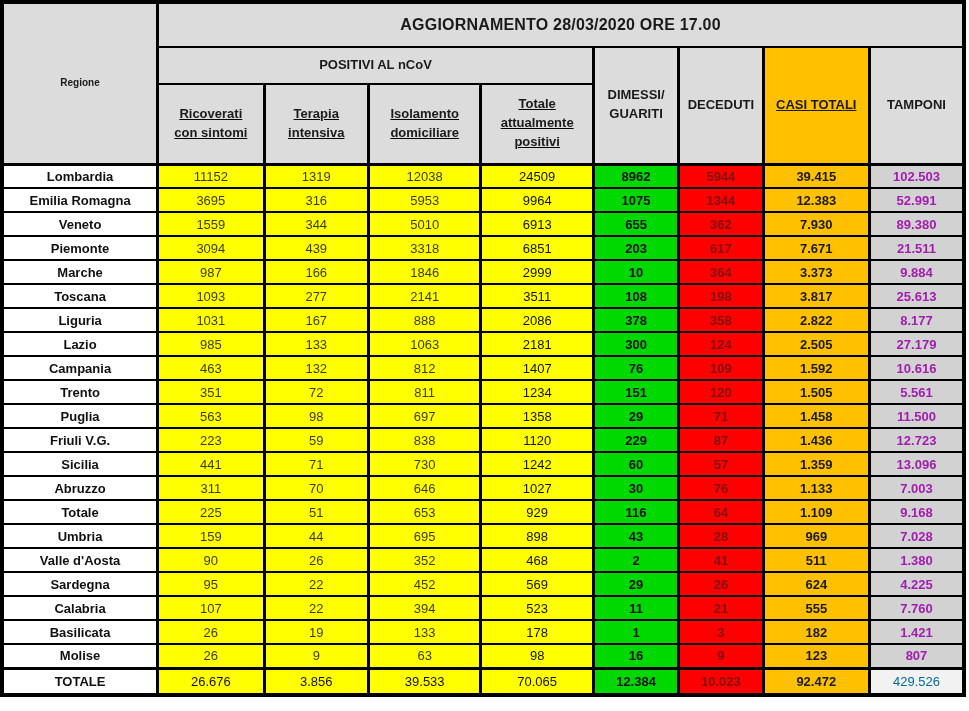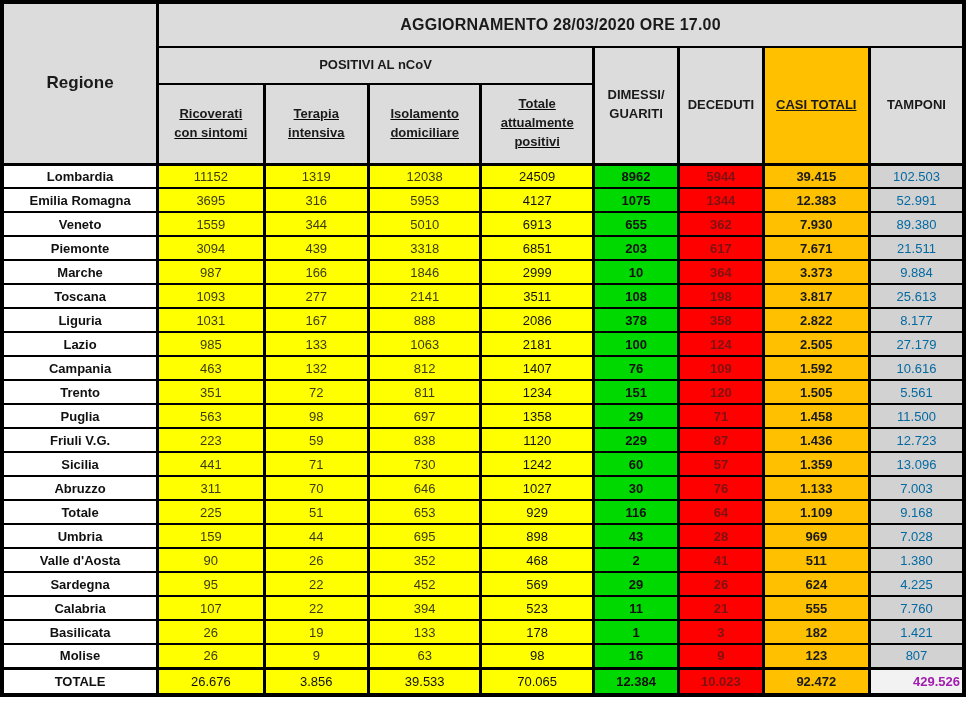--- a/index.html
+++ b/index.html
@@ -34,36 +34,36 @@
     font-weight: bold;
     color: #1a1a1a;
     white-space: pre-line;
     font-size: 13px;
     line-height: 1.45;
   }
   tr.r-title  { height: 45px; }
   tr.r-group  { height: 37px; }
   tr.r-sub    { height: 80px; text-decoration: underline; }
   th.c-title  { font-size: 16px; letter-spacing: .2px; }
-  th.c-regione{ font-size: 17px; border-bottom-width: 3px; }
+  th.c-regione{ font-size: 10px; border-bottom-width: 3px; }
   th.h-casi   { background: var(--orange); text-decoration: underline; }
   tr.r-sub th, th.h-dimessi, th.h-deceduti, th.h-casi, th.h-tamponi { border-bottom-width: 3px; }
 
   tbody tr { height: 24px; }
   tbody td { font-size: 13px; line-height: 1; }
   td.region { background:#fff; font-weight:bold; color:#111; font-size:13px; }
   td.y  { background: var(--yellow); color:#3c3c14; font-weight: 500; }
   td.yb { background: var(--yellow); color:#111; font-weight: normal; }
   td.g  { background: var(--green);  color:#111; font-weight: bold; }
   td.r  { background: var(--red);    color: var(--deceduti_text); font-weight: bold; }
   td.o  { background: var(--orange); color:#1a1a1a; font-weight: bold; margin-left: 29px; }
-  td.t  { background: var(--cell_gray); color:#0369a1; font-weight: normal; }
+  td.t  { background: var(--cell_gray); color:#a21caf; font-weight: bold; }
   tr.totale-row { height: 27px; }
   tr.totale-row td { border-top-width: 3px; }
-  td.tt { background: var(--total_tamponi_bg); color:#a21caf; font-weight: bold; text-align: right; }
+  td.tt { background: var(--total_tamponi_bg); color:#0369a1; font-weight: normal; }
 </style>
 </head>
 <body>
 
 <table>
   <colgroup>
     <col style="width:155px">
     <col style="width:106px">
     <col style="width:104px">
     <col style="width:112px">
@@ -108,21 +108,21 @@
         <td class="g">8962</td>
         <td class="r">5944</td>
         <td class="o">39.415</td>
         <td class="t">102.503</td>
       </tr>
       <tr>
         <td class="region">Emilia Romagna</td>
         <td class="y">3695</td>
         <td class="y">316</td>
         <td class="y">5953</td>
-        <td class="yb">4127</td>
+        <td class="yb">9964</td>
         <td class="g">1075</td>
         <td class="r">1344</td>
         <td class="o">12.383</td>
         <td class="t">52.991</td>
       </tr>
       <tr>
         <td class="region">Veneto</td>
         <td class="y">1559</td>
         <td class="y">344</td>
         <td class="y">5010</td>
@@ -175,21 +175,21 @@
         <td class="r">358</td>
         <td class="o">2.822</td>
         <td class="t">8.177</td>
       </tr>
       <tr>
         <td class="region">Lazio</td>
         <td class="y">985</td>
         <td class="y">133</td>
         <td class="y">1063</td>
         <td class="yb">2181</td>
-        <td class="g">100</td>
+        <td class="g">300</td>
         <td class="r">124</td>
         <td class="o">2.505</td>
         <td class="t">27.179</td>
       </tr>
       <tr>
         <td class="region">Campania</td>
         <td class="y">463</td>
         <td class="y">132</td>
         <td class="y">812</td>
         <td class="yb">1407</td>

